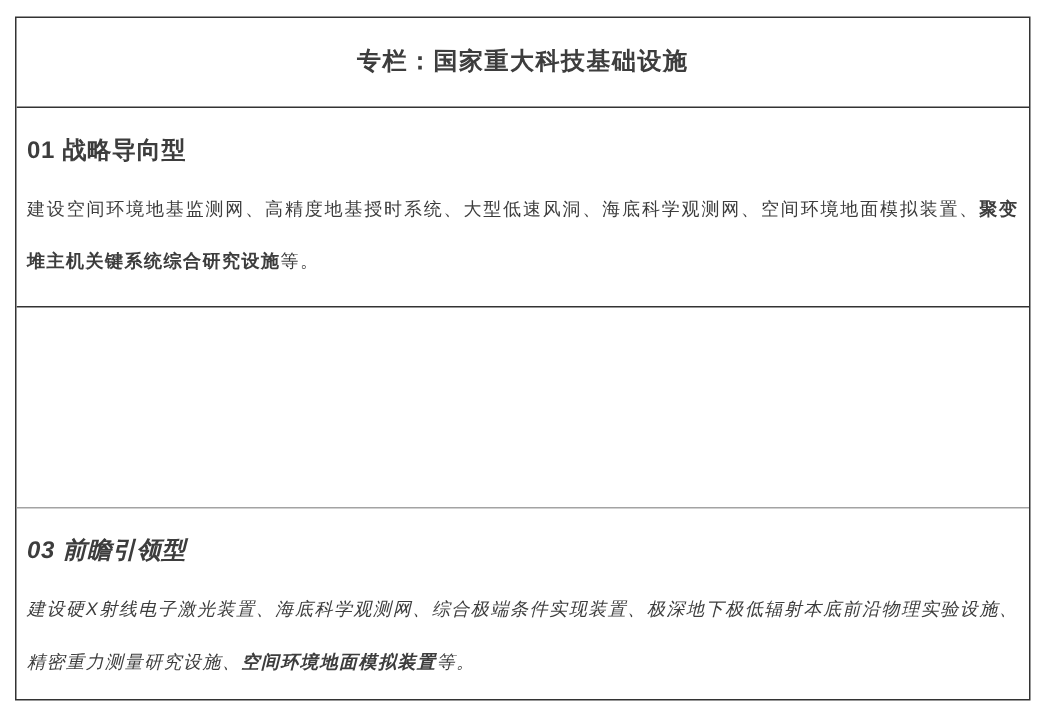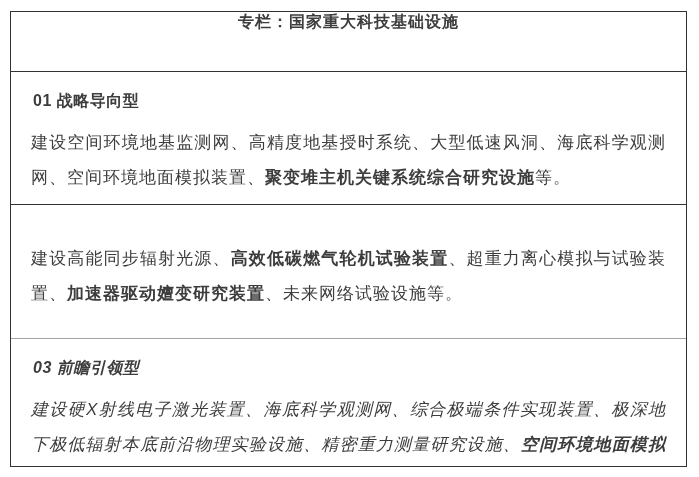--- a/index.html
+++ b/index.html
@@ -24,44 +24,44 @@
     border: 1px solid #333333;
     box-sizing: border-box;
     background: #ffffff;
     overflow: hidden;
   }
   .panel-header {
     height: 60px;
     border-bottom: 1px solid #333333;
     box-sizing: border-box;
     display: flex;
-    align-items: flex-start;
+    align-items: center;
     justify-content: center;
     font-size: 16px;
     font-weight: bold;
     letter-spacing: 1px;
   }
   .section {
     box-sizing: border-box;
     padding: 20px 4px 0 4px;
     overflow: hidden;
   }
   .section.s1 { height: 132px; }
   .section.s2 { height: 134px; border-top: 1px solid #333333; }
   .section.s3 { height: 156px; border-top: 1px solid #a3a3a3; font-style: italic; }
   .section h2 {
-    margin: 0 0 13px 18px;
+    margin: 0 0 13px 3px;
     font-size: 16px;
     line-height: 17px;
     font-weight: bold;
     letter-spacing: 0.5px;
   }
   .section p {
-    margin: 16px;
-    font-size: 17px;
+    margin: 3px;
+    font-size: 12px;
     line-height: 35px;
     letter-spacing: 1px;
     text-align: justify;
   }
   .b { font-weight: bold; }
 </style>
 </head>
 <body>
 
 <div class="panel">
@@ -69,21 +69,20 @@
   <div class="panel-header">
     <span>专栏：国家重大科技基础设施</span>
   </div>
 
   <div class="section s1">
     <h2>01 战略导向型</h2>
     <p><span>建设空间环境地基监测网、高精度地基授时系统、大型低速风洞、海底科学观测网、空间环境地面模拟装置、</span><span class="b">聚变堆主机关键系统综合研究设施</span><span>等。</span></p>
   </div>
 
   <div class="section s2">
-    <p><span>建设高能同步辐射光源、</span><span class="b">高效低碳燃气轮机试验装置</span><span>、超重力离心模拟与试验装置、</span><span class="b">加速器驱动嬗变研究装置</span><span>、未来网络试验设施等。</span></p>
   </div>
 
   <div class="section s3">
     <h2>03 前瞻引领型</h2>
     <p><span>建设硬X射线电子激光装置、海底科学观测网、综合极端条件实现装置、极深地下极低辐射本底前沿物理实验设施、精密重力测量研究设施、</span><span class="b">空间环境地面模拟装置</span><span>等。</span></p>
   </div>
 
 </div>
 
 </body></html>

